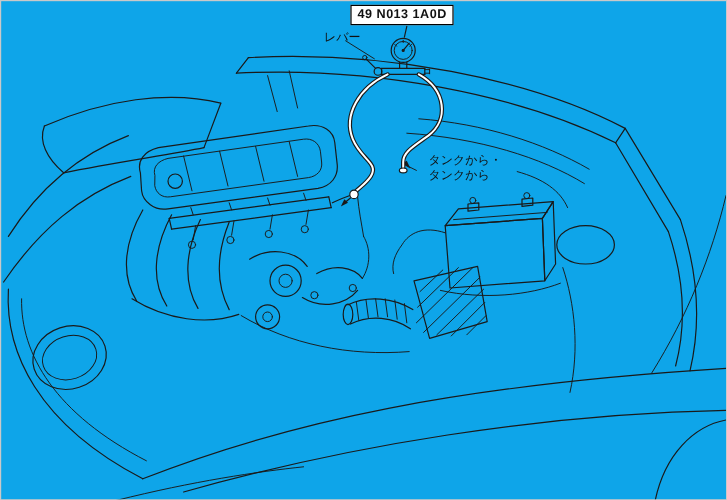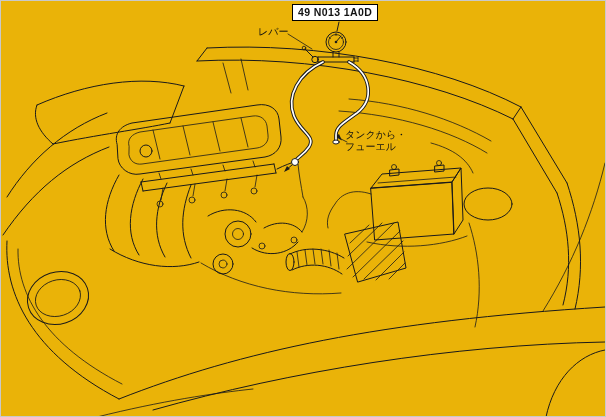--- a/index.html
+++ b/index.html
@@ -1,35 +1,35 @@
 <!DOCTYPE html>
 <html><head>
 <meta charset="utf-8">
 <style>
   html,body{margin:0;padding:0;background:#fff;}
   .stage{
-    position:relative;width:606px;height:417px;background:#eab308;
+    position:relative;width:606px;height:417px;background:#0ea5e9;
     font-family:"Liberation Sans","DejaVu Sans",sans-serif;color:#111;
     border:1px solid #c9c9c9;box-sizing:border-box;overflow:hidden;
   }
   svg.art{position:absolute;left:0;top:0;}
   svg.art path,svg.art circle,svg.art ellipse,svg.art line,svg.art rect{
     fill:none;stroke:#1a1a1a;stroke-width:1;stroke-linecap:round;stroke-linejoin:round;
   }
   svg.art .thin{stroke-width:0.8;}
   svg.art .hose-outer{stroke-width:3.6;}
   svg.art .hose-inner{stroke:#ffffff;stroke-width:1.7;}
   svg.art .solid{fill:#1a1a1a;stroke:none;}
   svg.art .whitefill{fill:#ffffff;}
   .part-box{
     position:absolute;left:291px;top:3px;height:15px;line-height:15px;
     border:1.6px solid #000;background:#fff;padding:0 5px;
     font-size:10.5px;font-weight:bold;letter-spacing:0.4px;white-space:nowrap;
   }
-  .lbl{position:absolute;font-size:10px;line-height:12px;white-space:nowrap;}
+  .lbl{position:absolute;font-size:10px;line-height:12px;white-space:nowrap;margin-left:12px;}
   .lbl-lever{left:257px;top:25px;}
   .lbl-fuel{left:344px;top:128px;}
 </style>
 </head>
 <body>
 
 <div class="stage">
 
   <svg class="art" width="606" height="417" viewBox="0 0 606 417">
 
@@ -211,16 +211,16 @@
   <div class="part-box">
     <span>49 N013 1A0D</span>
   </div>
 
   <div class="lbl lbl-lever">
     <span>レバー</span>
   </div>
 
   <div class="lbl lbl-fuel">
     <span>タンクから・</span><br>
-    <span>フューエル</span>
+    <span>タンクから</span>
   </div>
 
 </div>
 
 </body></html>

